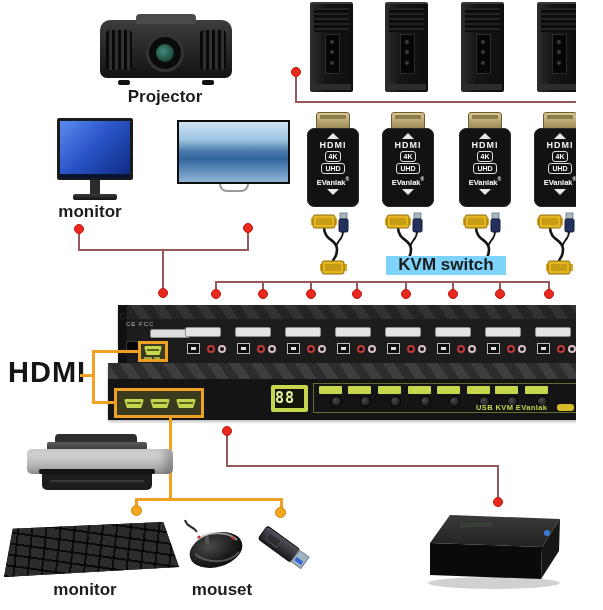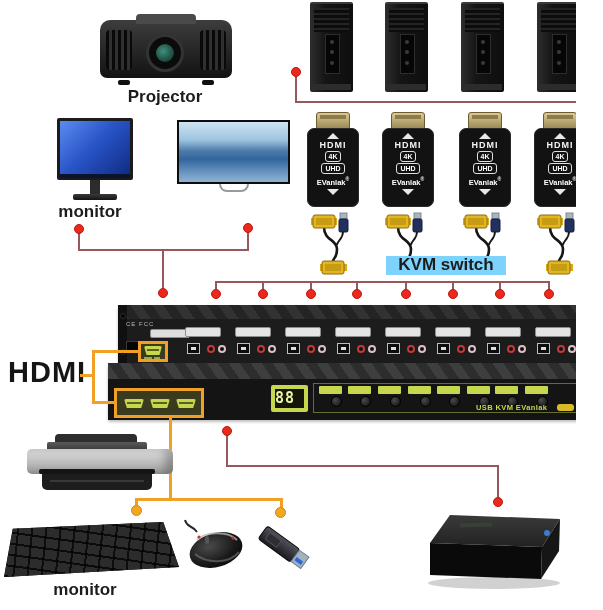--- a/index.html
+++ b/index.html
@@ -425,20 +425,21 @@
         </radialGradient>
       </defs>
     <path d="M14,14 C8,6 4,10 2,2" stroke="#2a2a2a" stroke-width="2" fill="none"></path>
     <ellipse cx="33" cy="32" rx="27" ry="17" transform="rotate(-16 33 32)" fill="url(#mg)"></ellipse>
     <path d="M14,22 C22,14 44,12 54,22" stroke="#b9b9b9" stroke-width="2" fill="none" opacity="0.75"></path>
     <path d="M12,36 C24,46 46,46 56,34" stroke="#8c8c8c" stroke-width="2" fill="none" opacity="0.5"></path>
     <rect x="22" y="18" width="4" height="8" rx="2" fill="#555"></rect>
     <circle cx="16" cy="19" r="1.6" fill="#c33"></circle>
       <circle cx="50" cy="20" r="1.6" fill="#c33"></circle>
   </svg>
+  <div class="lbl" style="left:162px;top:581px;width:120px;">mouset</div>
 
   <svg class="abs" style="left:250px;top:513px;" width="66" height="68">
     <defs>
         <linearGradient id="dg" x1="0" y1="0" x2="0" y2="1">
           <stop offset="0%" stop-color="#53535c"></stop>
           <stop offset="100%" stop-color="#1b1b20"></stop>
         </linearGradient>
       </defs>
     <g transform="rotate(36 33 34)">
       <rect x="8" y="26" width="40" height="16" rx="3" fill="url(#dg)" stroke="#0c0c0c"></rect>

